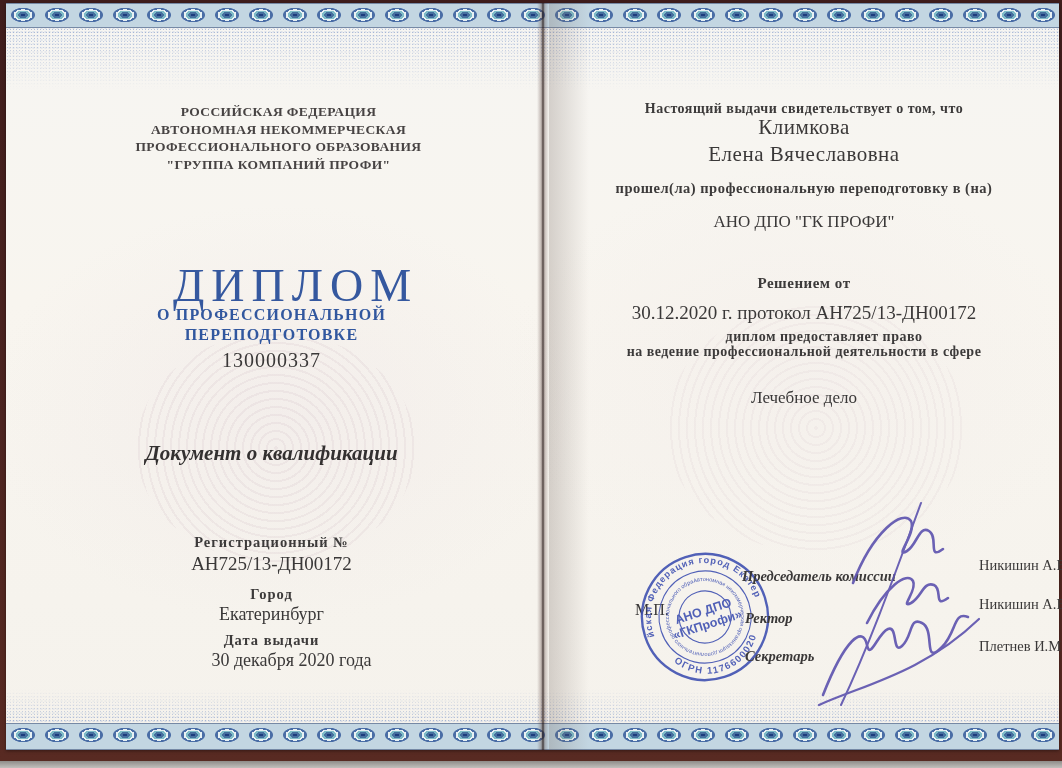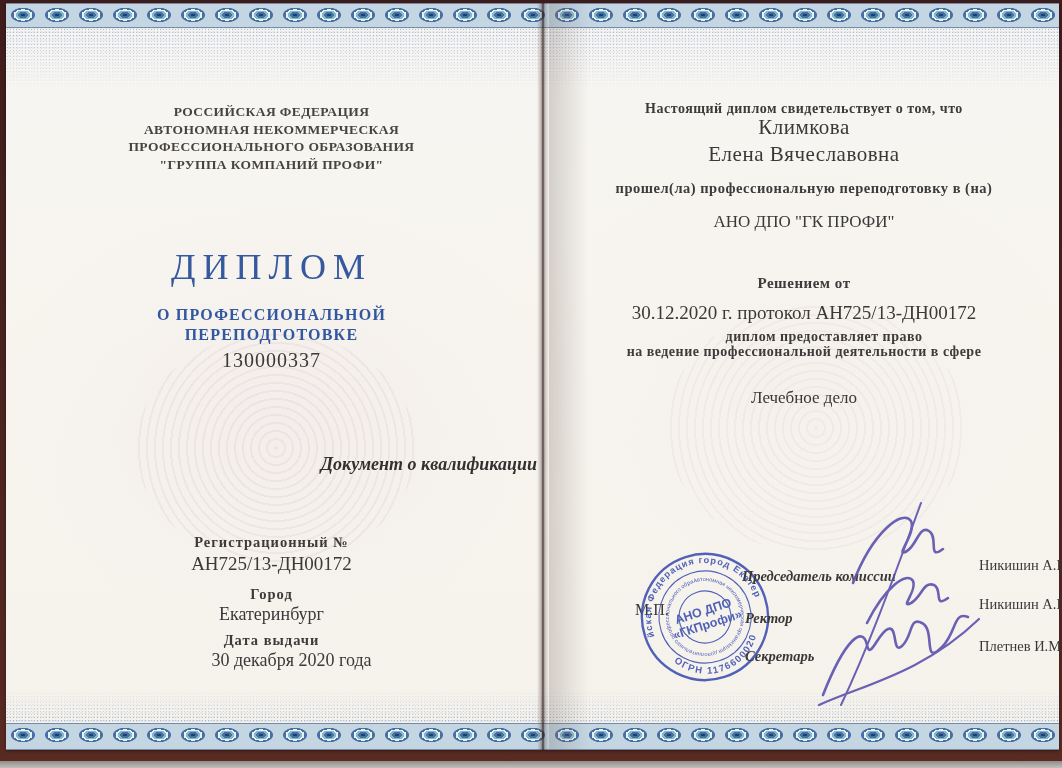--- a/index.html
+++ b/index.html
@@ -69,25 +69,25 @@
     position:absolute;top:0;bottom:0;left:543px;width:40px;
     background:linear-gradient(to right, rgba(120,108,102,.28), rgba(0,0,0,0));
   }
   
   .page{position:absolute;top:0;height:747px;}
   .page-left{left:0;width:531px;}
   .page-right{left:543px;width:510px;}
   .tline{position:absolute;left:0;width:100%;text-align:center;color:#3c3a3a;white-space:nowrap;}
   
   .org-lines{position:absolute;left:0;width:100%;top:100px;text-align:center;
-    font-weight:bold;font-size:13.5px;line-height:17.5px;color:#474343;letter-spacing:.4px;}
-  .diploma-title{top:243px;font-size:36px;letter-spacing:7px;color:#35589f;font-weight:400;}
+    font-weight:bold;font-size:13.5px;line-height:17.5px;color:#474343;letter-spacing:.4px;padding-left:7px;}
+  .diploma-title{top:256px;font-size:46px;letter-spacing:7px;color:#35589f;font-weight:400;padding-left:24px;}
   .subtitle{font-size:16px;font-weight:bold;color:#31579f;letter-spacing:1.2px;}
   .blank-number{top:346px;font-size:20px;color:#3a3838;letter-spacing:1px;}
-  .doc-kind{top:451px;font-size:18px;font-weight:bold;font-style:italic;color:#333030;text-align:right;}
+  .doc-kind{top:438px;font-size:21px;font-weight:bold;font-style:italic;color:#333030;}
   .small-label{font-size:14.5px;font-weight:bold;letter-spacing:1px;color:#3c3a3a;}
   .value-line{font-size:18px;color:#3a3838;}
   
   .bold-line{font-size:14px;font-weight:bold;letter-spacing:.5px;color:#3c3a3a;}
   .name-line{font-size:21px;color:#3a3838;letter-spacing:.5px;}
   .sig-role{position:absolute;font-size:14.5px;font-weight:bold;font-style:italic;color:#3a3838;white-space:nowrap;}
   .sig-name{position:absolute;font-size:14.5px;color:#3a3838;white-space:nowrap;}
   .mp-mark{position:absolute;font-size:16px;color:#3a3838;}
   .stamp-box{position:absolute;left:78px;top:536px;width:156px;height:156px;
     transform:rotate(-18deg);opacity:.88;}
@@ -130,21 +130,21 @@
 
     <div class="tline small-label" style="top:583px;">Город</div>
     <div class="tline value-line" style="top:601px;">Екатеринбург</div>
 
     <div class="tline small-label" style="top:629px;">Дата выдачи</div>
     <div class="tline value-line" style="top:647px;padding-left:20px;">30 декабря 2020 года</div>
   </div>
 
   <div class="page page-right">
 
-    <div class="tline bold-line" style="top:98px;">Настоящий диплом свидетельствует о том, что</div>
+    <div class="tline bold-line" style="top:98px;">Настоящий выдачи свидетельствует о том, что</div>
     <div class="tline name-line" style="top:112px;">Климкова</div>
     <div class="tline name-line" style="top:139px;">Елена Вячеславовна</div>
 
     <div class="tline bold-line" style="top:177px;font-size:14.5px;">прошел(ла) профессиональную переподготовку в (на)</div>
     <div class="tline value-line" style="top:209px;font-size:17px;">АНО ДПО "ГК ПРОФИ"</div>
 
     <div class="tline bold-line" style="top:272px;font-size:15px;">Решением от</div>
     <div class="tline value-line" style="top:299px;font-size:19px;">30.12.2020 г. протокол АН725/13-ДН00172</div>
     <div class="tline bold-line" style="top:326px;padding-left:20px;">диплом предоставляет право</div>
     <div class="tline bold-line" style="top:341px;">на ведение профессиональной деятельности в сфере</div>

